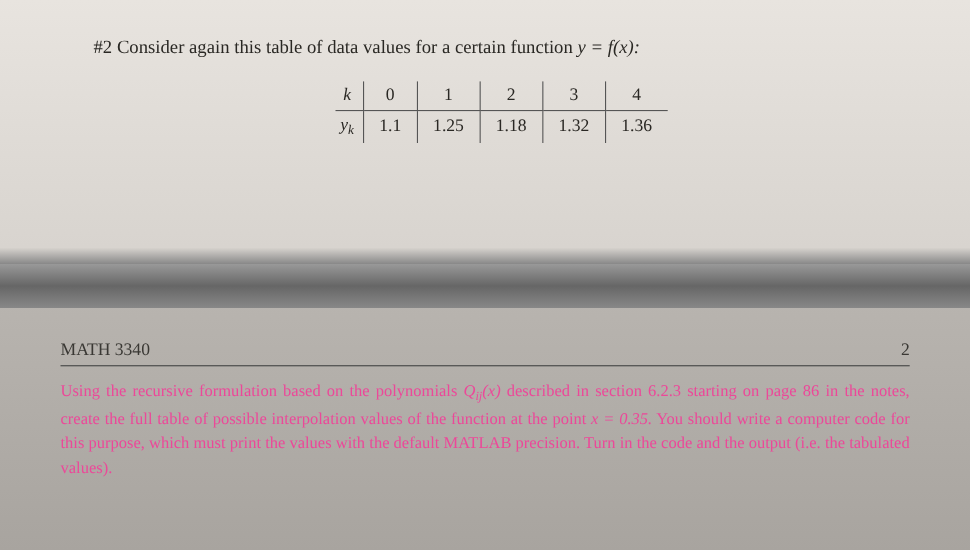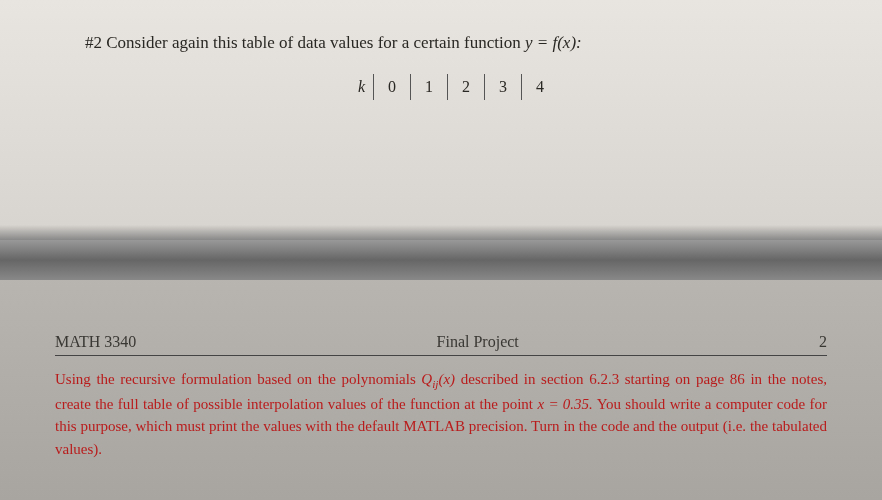--- a/index.html
+++ b/index.html
@@ -48,39 +48,38 @@
       height: 40px;
       background: linear-gradient(180deg, #999 0%, #666 50%, #888 100%);
     }
     .bottom-section {
       position: absolute;
       top: 310px;
       left: 0;
       right: 0;
       padding: 0 55px;
       color: #3a3834;
-      margin-top: 23px;
     }
     .page-header {
       display: flex;
       justify-content: space-between;
       align-items: baseline;
       border-bottom: 1px solid #444;
       padding-bottom: 4px;
       margin-bottom: 12px;
       font-size: 16px;
     }
     .page-header .course { text-align: left; }
     .page-header .title { text-align: center; flex: 1; }
     .page-header .pagenum { text-align: right; }
     .body-text {
       font-size: 15px;
       line-height: 1.5;
       text-align: justify;
-      color: #b91c1c;
+      color: #ec4899;
     }
     .sub { vertical-align: sub; font-size: 0.75em; font-style: italic; }
   </style>
 </head>
 <body>
 
 <div class="top-section">
   <p class="problem-statement">
     <span>#2</span>
     <span>Consider again this table of data values for a certain function</span>
@@ -90,28 +89,35 @@
   <table class="data-table">
     <tbody>
         <tr>
       <td class="row-label"><span class="italic">k</span></td>
       <td>0</td>
       <td>1</td>
       <td>2</td>
       <td>3</td>
       <td>4</td>
     </tr>
+    <tr>
+      <td class="row-label"><span class="italic">y<span class="sub">k</span></span></td>
+      <td>1.1</td>
+      <td>1.25</td>
+      <td>1.18</td>
+      <td>1.32</td>
+      <td>1.36</td>
+    </tr>
   </tbody>
     </table>
 </div>
 
 <div class="divider"></div>
 
 <div class="bottom-section">
   <div class="page-header">
     <span class="course">MATH 3340</span>
-    <span class="title">Final Project</span>
     <span class="pagenum">2</span>
   </div>
   <p class="body-text">
     <span>Using the recursive formulation based on the polynomials </span><span class="italic">Q<span class="sub">ij</span>(x)</span><span> described in section 6.2.3 starting on page 86 in the notes, create the full table of possible interpolation values of the function at the point </span><span class="italic">x = 0.35.</span><span> You should write a computer code for this purpose, which must print the values with the default MATLAB precision. Turn in the code and the output (i.e. the tabulated values).</span>
   </p>
 </div>
 
 </body></html>

